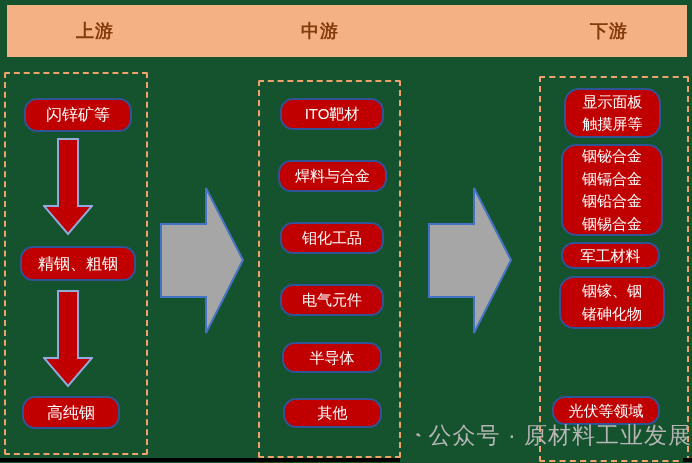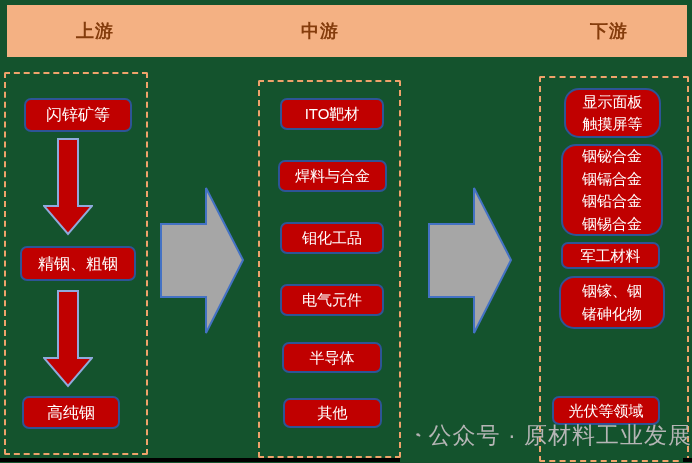--- a/index.html
+++ b/index.html
@@ -26,21 +26,21 @@
   .col-frame{
     position:absolute;
     border:2px dashed #EFA26B;
     border-radius:2px;
     background:transparent;
   }
   .node{
     position:absolute;
     background:#C00000;
     border:2px solid #2E5496;
-    border-radius:7px;
+    border-radius:13px;
     color:#ffffff;
     display:flex;align-items:center;justify-content:center;
     text-align:center;
     font-size:15px;
     white-space:pre-line;
     line-height:1.45;
     box-sizing:border-box;
   }
   .node.big-radius{border-radius:15px;line-height:1.5;}
   .upstream-node{font-size:16px;}

